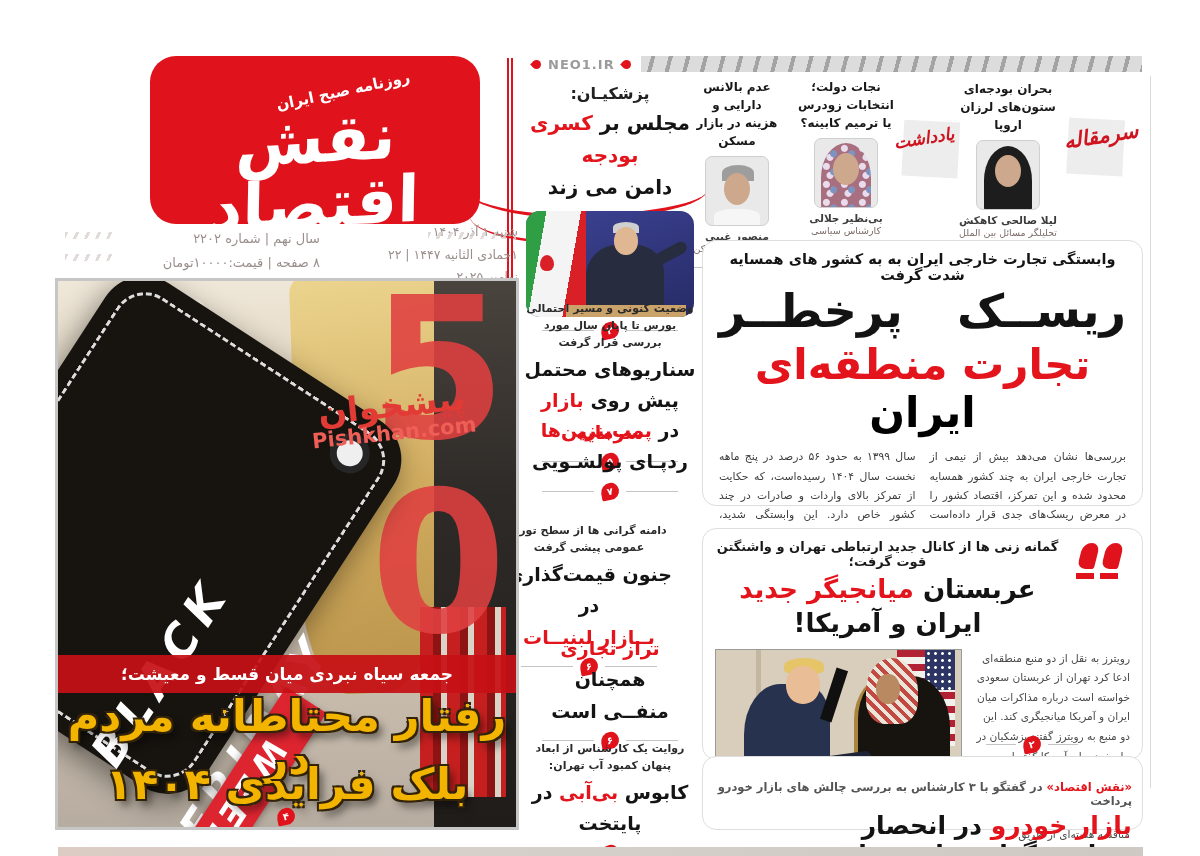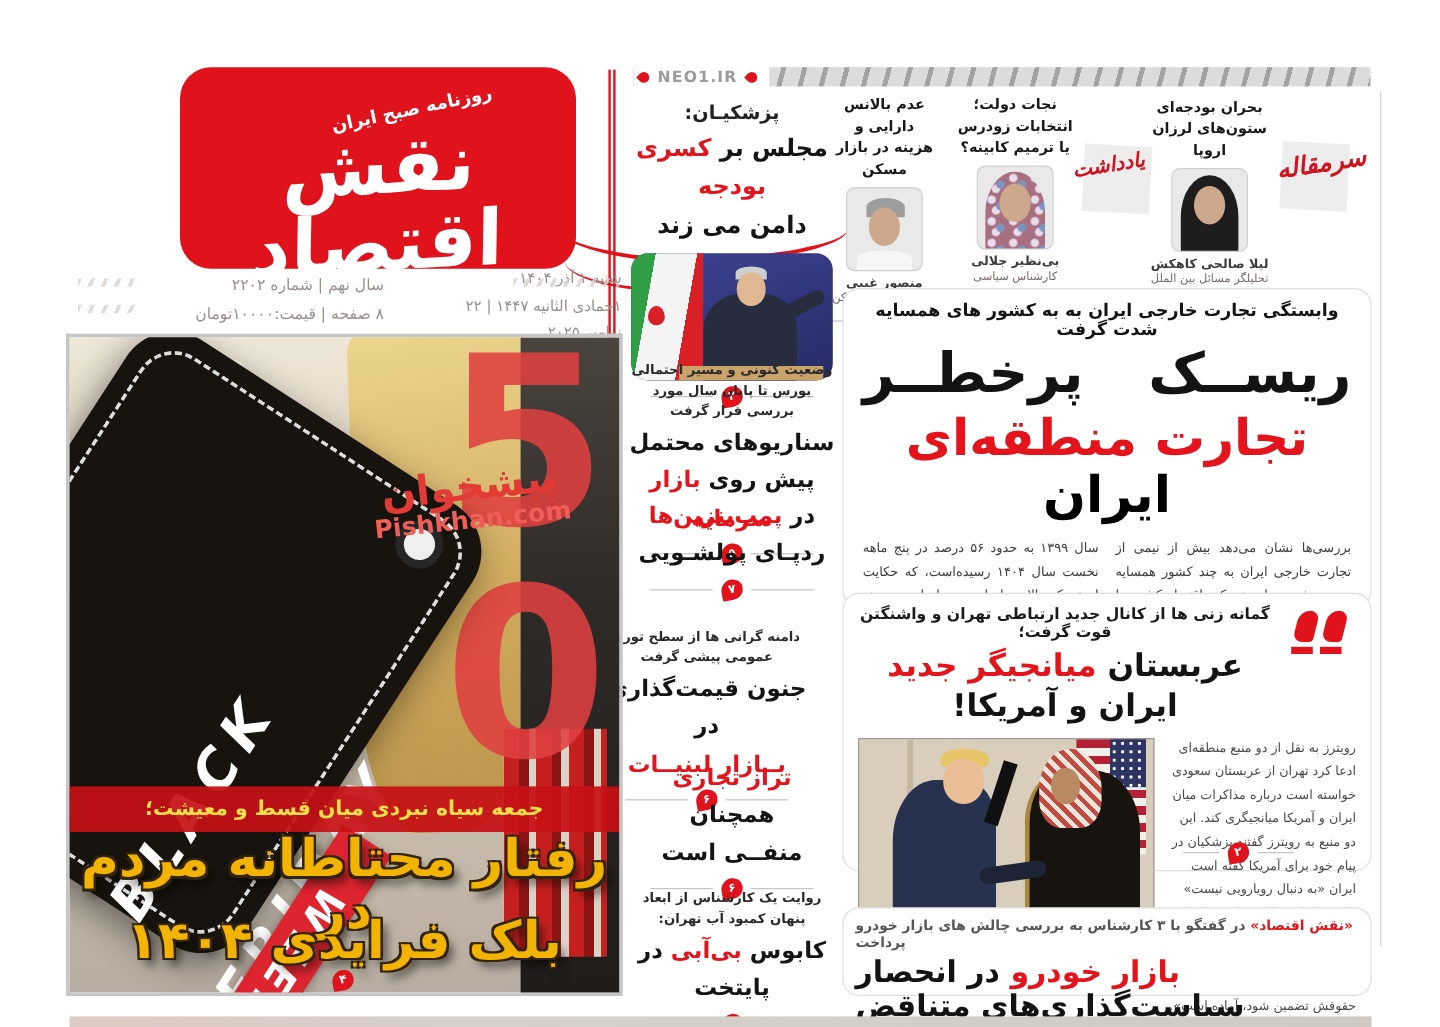--- a/index.html
+++ b/index.html
@@ -51,21 +51,21 @@
 
   .lead-box{top:240px;height:266px;padding:8px 10px;}
   .lead-kicker{text-align:center;font-size:14.5px;font-weight:900;color:#141414;margin-top:2px;}
   .lead-t1{text-align:center;font-size:46px;font-weight:900;color:#131313;line-height:1.25;word-spacing:38px;}
   .lead-t2{text-align:center;font-size:42px;font-weight:900;line-height:1.15;}
   .red{color:#e3141b;}
   .lead-body{display:flex;gap:14px;margin-top:10px;padding:0 6px;}
   .lead-col{flex:1;font-size:10.8px;color:#3d3d3d;line-height:1.8;text-align:justify;}
   .lead-box .pmark{margin-top:2px;}
 
-  .saudi-box{top:494px;height:232px;padding:8px 12px;}
+  .saudi-box{top:528px;height:232px;padding:8px 12px;}
   .quote-icon{position:absolute;left:auto;right:14px;top:14px;width:52px;height:42px;direction:ltr;}
   .qmark{position:absolute;width:17px;height:26px;background:#e0131c;border-radius:9px 9px 3px 9px;transform:skewX(-14deg);}
   .qm1{left:4px;top:0;} .qm2{left:28px;top:0;}
   .qbar{position:absolute;width:18px;height:6px;background:#e0131c;top:30px;}
   .qb1{left:0;} .qb2{left:24px;}
   .saudi-kicker{text-align:center;font-size:13px;font-weight:900;color:#1a1a1a;margin:2px 70px 0 0;}
   .saudi-title{text-align:center;font-size:26px;font-weight:900;color:#131313;margin:4px 70px 0 0;line-height:1.3;}
   .saudi-row{display:flex;gap:10px;margin-top:8px;align-items:flex-start;}
   .saudi-bodywrap{width:158px;flex:0 0 158px;}
   .saudi-body{font-size:10.6px;color:#4a4a4a;line-height:1.85;text-align:right;}
@@ -77,21 +77,21 @@
   .trump-head{position:absolute;left:70px;top:16px;width:34px;height:38px;background:#e9bd96;border-radius:48%;}
   .trump-hair{position:absolute;left:68px;top:8px;width:40px;height:16px;background:#e6c468;border-radius:60% 60% 30% 30%;}
   .mbs{position:absolute;left:138px;bottom:-8px;width:96px;height:128px;background:#17130f;border-radius:34% 40% 0 0;border-left:4px solid #a9863b;}
   .mbs-scarf{position:absolute;left:150px;top:8px;width:52px;height:66px;background:repeating-linear-gradient(45deg,#c24a43 0 4px,#ece6da 4px 8px);border-radius:50% 50% 35% 35%;}
   .mbs-face{position:absolute;left:160px;top:24px;width:24px;height:30px;background:#b98a62;border-radius:48%;}
   .handshake{position:absolute;left:100px;bottom:28px;width:56px;height:14px;background:#1d2436;border-radius:7px;transform:rotate(-8deg);}
   .folder{position:absolute;left:112px;top:18px;width:12px;height:54px;background:#101010;transform:rotate(18deg);}
   .saudi-pmark{position:absolute;left:283px;bottom:6px;margin:0;}
   .saudi-pmark .pline{width:30px;}
 
-  .car-box{top:756px;height:74px;padding:7px 10px;text-align:left;}
+  .car-box{top:756px;height:74px;padding:23px 10px;text-align:right;}
   .car-kicker{font-size:11.5px;font-weight:bold;color:#555;}
   .car-title{font-size:25px;font-weight:900;color:#131313;margin-top:3px;}
 
   
   .midcol{position:absolute;left:524px;top:84px;width:172px;text-align:center;}
   .mid-kicker{font-size:16px;font-weight:900;color:#222;}
   .mid-title{font-size:20px;font-weight:900;color:#141414;line-height:1.6;margin-top:4px;}
   .pez-photo{position:relative;width:168px;height:106px;margin:8px auto 2px;border-radius:14px;overflow:hidden;background:linear-gradient(160deg,#3d4394,#262b66);}
   .pz-flag{position:absolute;left:0;top:0;width:36%;height:100%;background:linear-gradient(100deg,#2f9e44 0 26%,#f4f4f4 26% 70%,#d92027 70%);}
   .pz-emblem{position:absolute;left:14px;top:44px;width:14px;height:16px;background:#d92027;border-radius:50% 50% 50% 50%/60% 60% 40% 40%;}
@@ -116,21 +116,21 @@
   .bf-hole{position:absolute;top:24px;right:34px;width:40px;height:40px;background:#efefef;border-radius:50%;border:7px solid #262626;}
   .bf-word{position:absolute;color:#fff;font-weight:900;font-style:italic;letter-spacing:9px;transform:rotate(-57deg);white-space:nowrap;direction:ltr;}
   .bf-word1{left:-4px;top:364px;font-size:46px;}
   .bf-word2{left:78px;top:430px;font-size:46px;}
   .bf-ribbon{position:absolute;left:160px;top:400px;width:48px;height:236px;background:#dd2530;transform:rotate(33deg);box-shadow:0 4px 10px rgba(0,0,0,.4);display:flex;align-items:center;justify-content:center;}
   .bf-ribbon span{writing-mode:vertical-rl;color:#fff;font-weight:900;font-size:34px;letter-spacing:6px;font-style:italic;direction:ltr;}
   .wm{position:absolute;left:252px;top:104px;transform:rotate(-6deg);text-align:center;direction:ltr;}
   .wm-fa{font-size:34px;color:#e23b35;font-weight:900;}
   .wm-en{font-size:21px;color:#ef5f58;font-weight:bold;margin-top:-4px;}
   .bf-banner{position:absolute;left:0;top:374px;width:100%;height:38px;background:rgba(198,16,22,.93);display:flex;align-items:center;justify-content:center;}
-  .bf-banner span{color:#fde047;font-weight:900;font-size:17px;}
+  .bf-banner span{color:#ffffff;font-weight:900;font-size:17px;}
   .bf-t1,.bf-t2{position:absolute;left:0;width:100%;text-align:center;color:#f3b400;font-weight:900;font-size:43px;line-height:1;text-shadow:2px 2px 0 #33230a,-2px 2px 0 #33230a,2px -2px 0 #33230a,-2px -2px 0 #33230a,5px 6px 8px rgba(0,0,0,.55);}
   .bf-t1{top:414px;} .bf-t2{top:482px;}
   .bf-pmark{position:absolute;left:calc(50% - 10px);bottom:2px;margin:0;z-index:5;}
   .bottom-strip{position:absolute;left:58px;top:847px;width:1085px;height:9px;background:linear-gradient(90deg,#dcccc4,#d6d0ca 40%,#cfc9c4);}
 </style>
 </head>
 <body>
 
 <div class="page">
 

